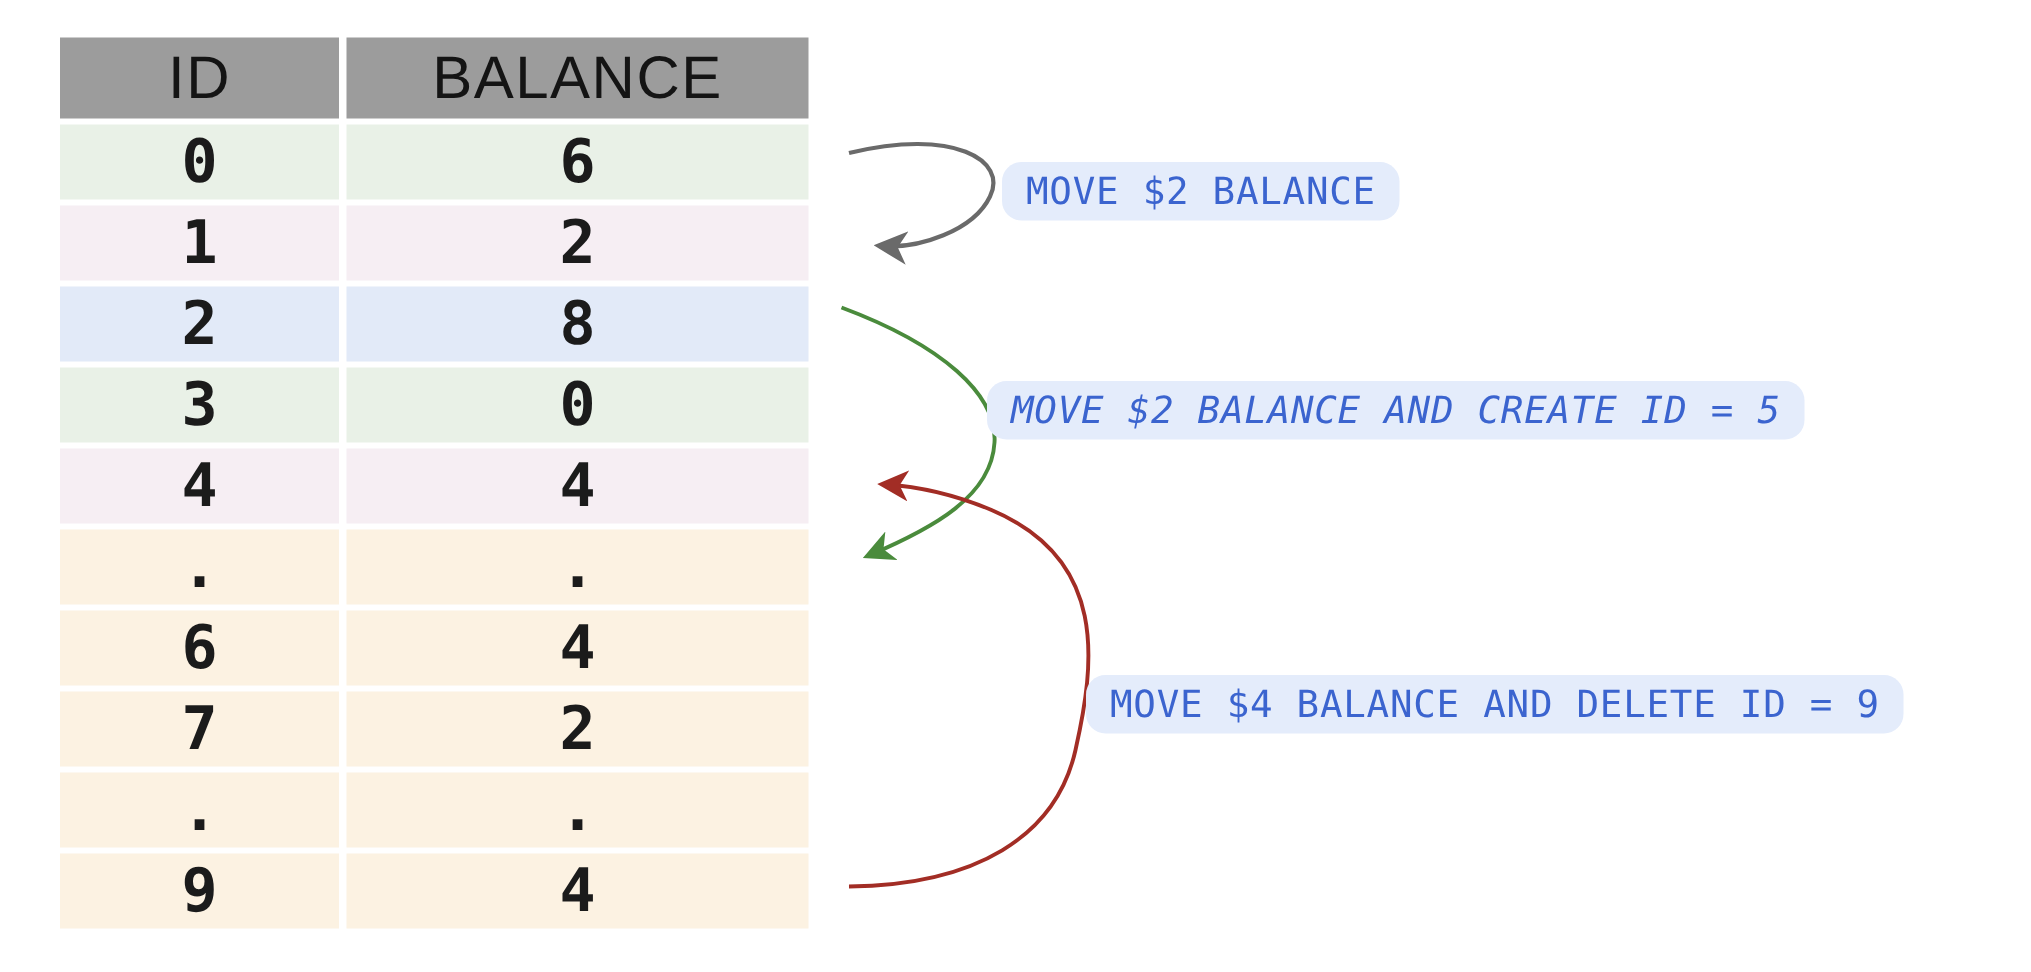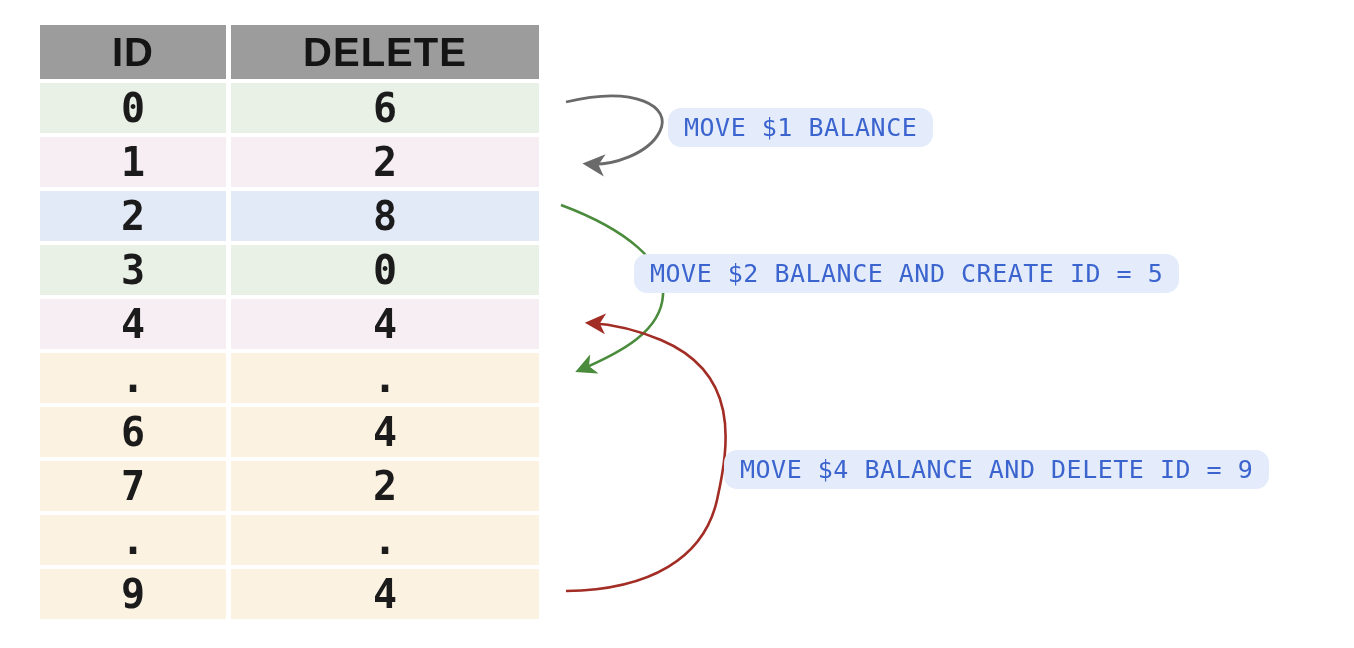--- a/index.html
+++ b/index.html
@@ -20,21 +20,21 @@
     left: 40px;
     top: 25px;
     display: grid;
     grid-template-columns: 186px 308px;
     grid-template-rows: 54px repeat(10, 50px);
     gap: 4px 5px;
   }
   .th {
     background: #9c9c9c;
     color: #141414;
-    font-weight: bold;
+    font-weight: normal;
     font-size: 40px;
     letter-spacing: 1px;
     display: flex;
     align-items: center;
     justify-content: center;
   }
   .td {
     font-family: "DejaVu Sans Mono", monospace;
     font-weight: bold;
     font-size: 40px;
@@ -54,37 +54,37 @@
     padding: 0 16px;
     border-radius: 13px;
     background: #e4ecfb;
     color: #3b64cf;
     font-family: "DejaVu Sans Mono", monospace;
     font-size: 25px;
     letter-spacing: 0.5px;
     white-space: nowrap;
   }
   .pill-1 { left: 668px; top: 108px; }
-  .pill-2 { left: 634px; top: 254px; }
+  .pill-2 { left: 658px; top: 254px; font-style: italic; }
   .pill-3 { left: 724px; top: 438px; margin-top: 12px; }
   svg.arrows {
     position: absolute;
     left: 0;
     top: 0;
     pointer-events: none;
   }
 </style>
 </head>
 <body>
 
 <div class="canvas">
 
   <div class="tbl">
     <div class="th">ID</div>
-    <div class="th">DELETE</div>
+    <div class="th">BALANCE</div>
 
     <div class="td row-green">0</div>
     <div class="td row-green">6</div>
 
     <div class="td row-pink">1</div>
     <div class="td row-pink">2</div>
 
     <div class="td row-blue">2</div>
     <div class="td row-blue">8</div>
 
@@ -123,17 +123,17 @@
       </marker>
     </defs>
 
     <path d="M 566 102 C 636 85 672 107 660 131 C 649 154 612 166 588 164" fill="none" stroke="#6a6a6a" stroke-width="2.8" marker-end="url(#head-gray)"></path>
 
     <path d="M 561 205 C 628 230 665 263 663 295 C 661 331 622 352 580 370" fill="none" stroke="#4a8b3c" stroke-width="2.6" marker-end="url(#head-green)"></path>
 
     <path d="M 566 591 C 650 590 704 558 717 500 C 730 442 739 373 661 340 C 630 327 607 324 590 323" fill="none" stroke="#a22d25" stroke-width="2.6" marker-end="url(#head-red)"></path>
   </svg>
 
-  <div class="pill pill-1">MOVE $1 BALANCE</div>
+  <div class="pill pill-1">MOVE $2 BALANCE</div>
   <div class="pill pill-2">MOVE $2 BALANCE AND CREATE ID = 5</div>
   <div class="pill pill-3">MOVE $4 BALANCE AND DELETE ID = 9</div>
 
 </div>
 
 </body></html>

